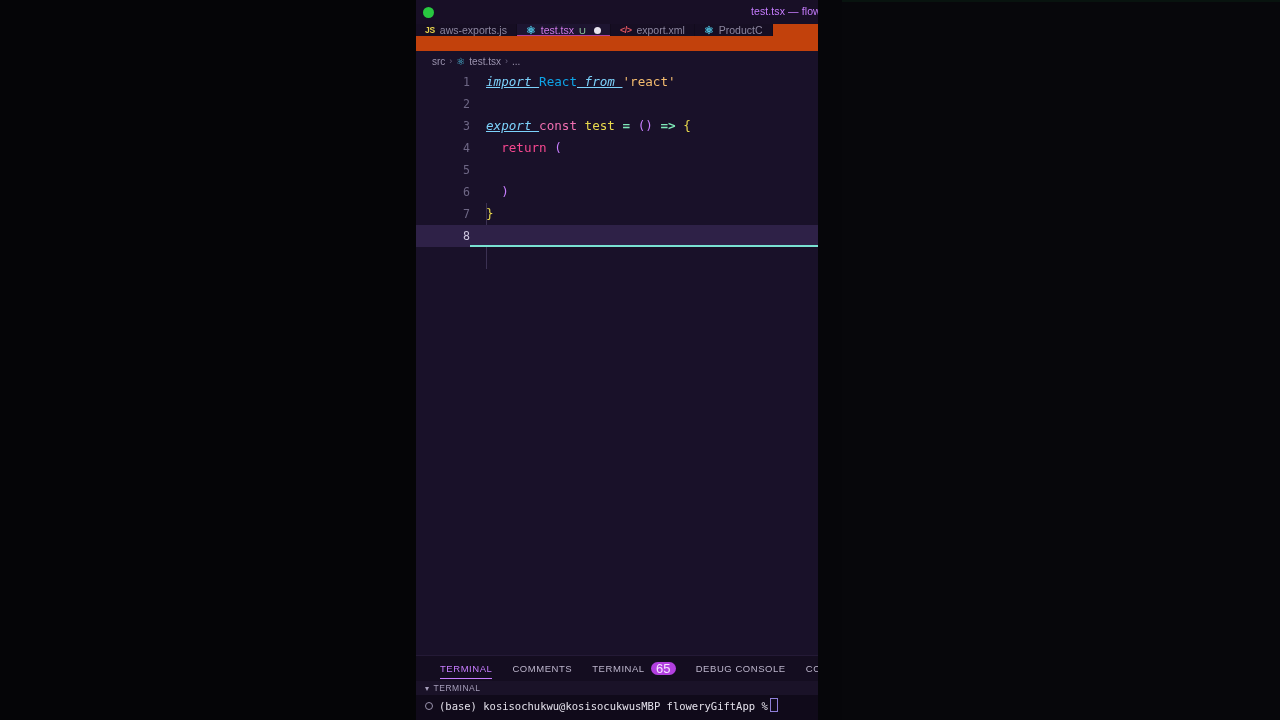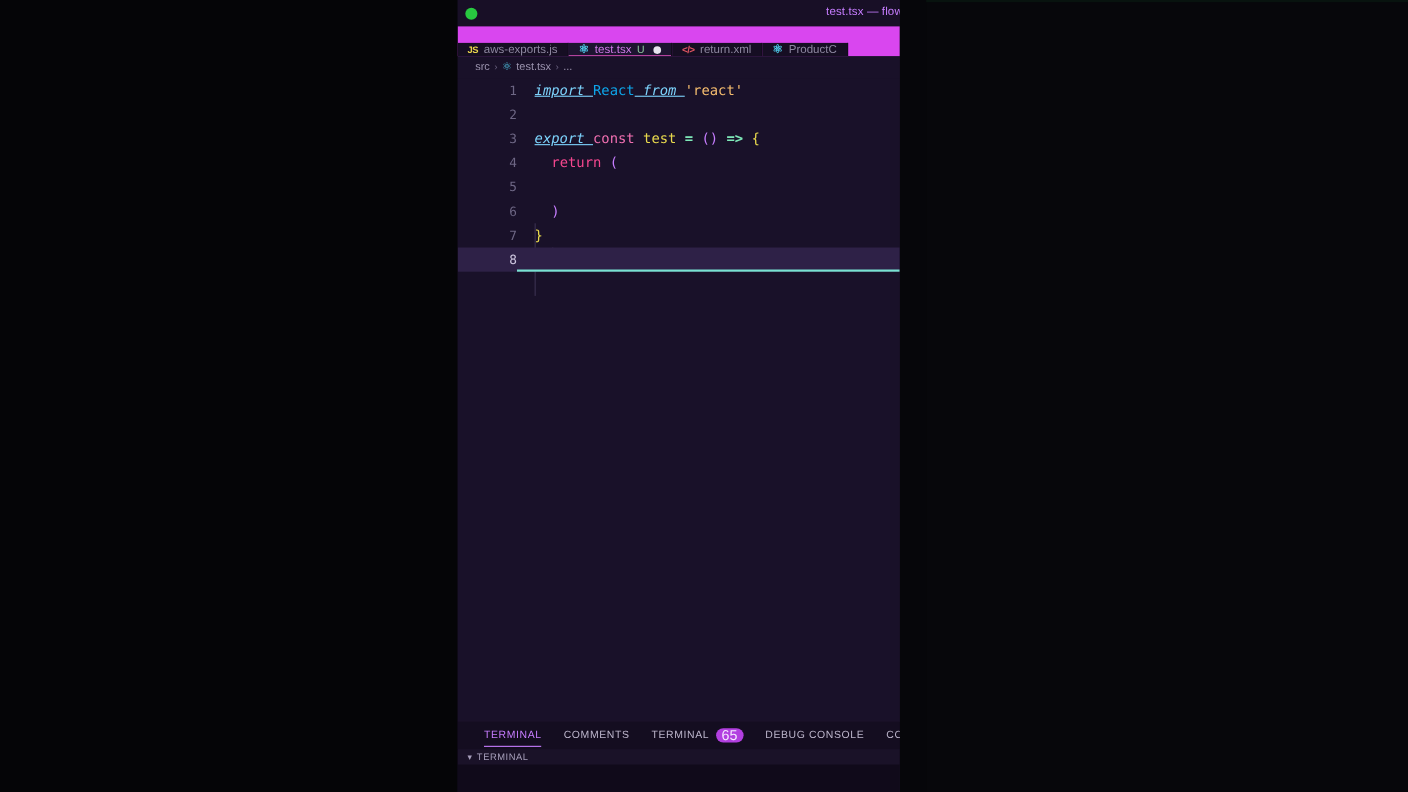--- a/index.html
+++ b/index.html
@@ -105,23 +105,23 @@
     font-size: 10.5px;
     color: #c77dff;
     white-space: nowrap;
     letter-spacing: .1px;
   }
 
   
   .tabbar {
     height: 27px;
     flex: 0 0 27px;
-    background: #d946ef;
-    display: flex;
-    align-items: flex-end;
+    background: #c2410c;
+    display: flex;
+    align-items: flex-start;
     position: relative;
     overflow: hidden;
   }
   .tab {
     display: flex;
     align-items: center;
     gap: 5px;
     padding: 0 9px;
     font-size: 10.5px;
     color: #8d87a0;
@@ -359,21 +359,21 @@
           <span>aws-exports.js</span>
         </div>
         <div class="tab active">
           <span class="tab-ico ico-react">⚛</span>
           <span>test.tsx</span>
           <span class="tab-badge">U</span>
           <span class="tab-dirty"></span>
         </div>
         <div class="tab">
           <span class="tab-ico ico-xml">&lt;/&gt;</span>
-          <span>return.xml</span>
+          <span>export.xml</span>
         </div>
         <div class="tab">
           <span class="tab-ico ico-react">⚛</span>
           <span>ProductC</span>
         </div>
       </div>
 
     <div class="breadcrumb">
       <span>src</span>
       <span class="bc-sep">›</span>
@@ -413,16 +413,20 @@
             <span>DEBUG CONSOLE</span>
           </div>
           <div class="ptab">
             <span>COMMENTS</span>
           </div>
         </div>
       <div class="panel-sub">
         <span class="chev">▾</span>
         <span>TERMINAL</span>
       </div>
+      <div class="terminal-body">
+        <span class="term-circle"></span>
+        <span><span>(base) kosisochukwu@kosisocukwusMBP floweryGiftApp %</span><span class="term-cursor"></span></span>
+      </div>
     </div>
 
   </div>
 </div>
 
 </body></html>

